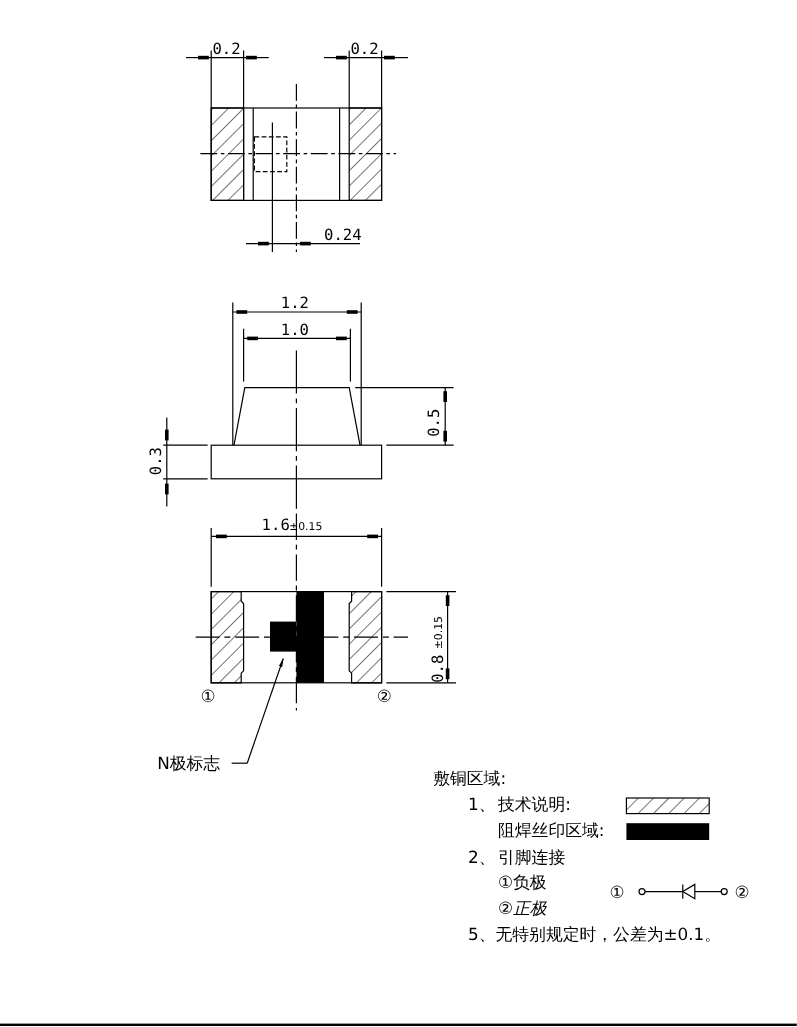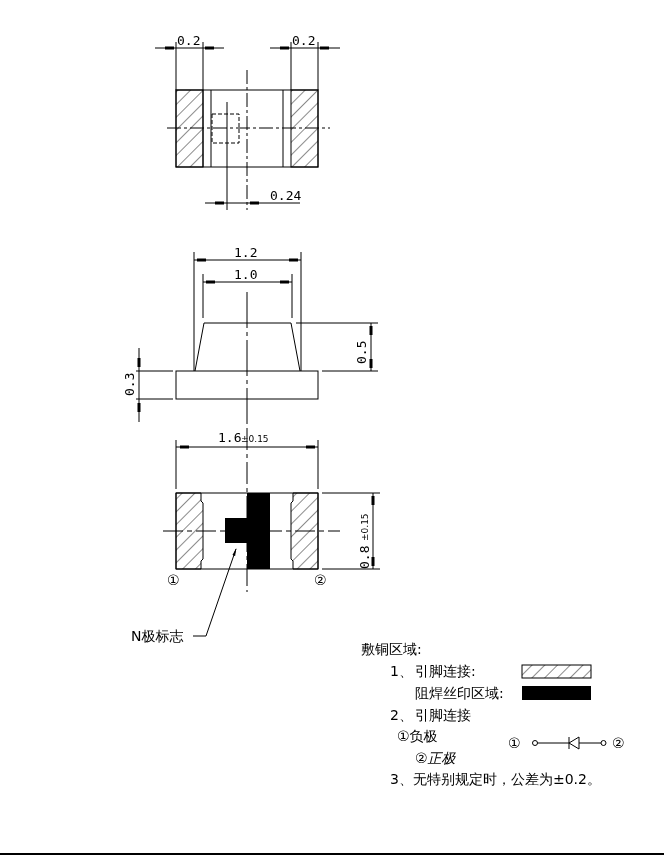--- a/index.html
+++ b/index.html
@@ -153,22 +153,22 @@
     <line x1="579" y1="743" x2="601" y2="743"></line>
     <circle cx="603.5" cy="743" r="2.5"></circle>
   </g>
   <text class="label" x="508" y="748">①</text>
   <text class="label" x="612" y="748">②</text>
 </svg>
 
 <div class="notes">
   <div class="note-line" style="left:361px;top:641px;">敷铜区域:</div>
   <div class="note-line" style="left:390px;top:663px;">1、</div>
-  <div class="note-line" style="left:415px;top:663px;">引脚连接:</div>
+  <div class="note-line" style="left:415px;top:663px;">技术说明:</div>
   <div class="note-line" style="left:415px;top:685px;">阻焊丝印区域:</div>
   <div class="note-line" style="left:390px;top:707px;">2、</div>
   <div class="note-line" style="left:415px;top:707px;text-align:right;">引脚连接</div>
-  <div class="note-line" style="left:397px;top:728px;">①负极</div>
+  <div class="note-line" style="left:415px;top:728px;">①负极</div>
   <div class="note-line" style="left:415px;top:750px;font-style:italic;">②正极</div>
-  <div class="note-line" style="left:390px;top:771px;">3、无特别规定时，公差为±0.2。</div>
+  <div class="note-line" style="left:390px;top:771px;">5、无特别规定时，公差为±0.1。</div>
 </div>
 
 <div class="bottom-rule"></div>
 
 </body></html>

